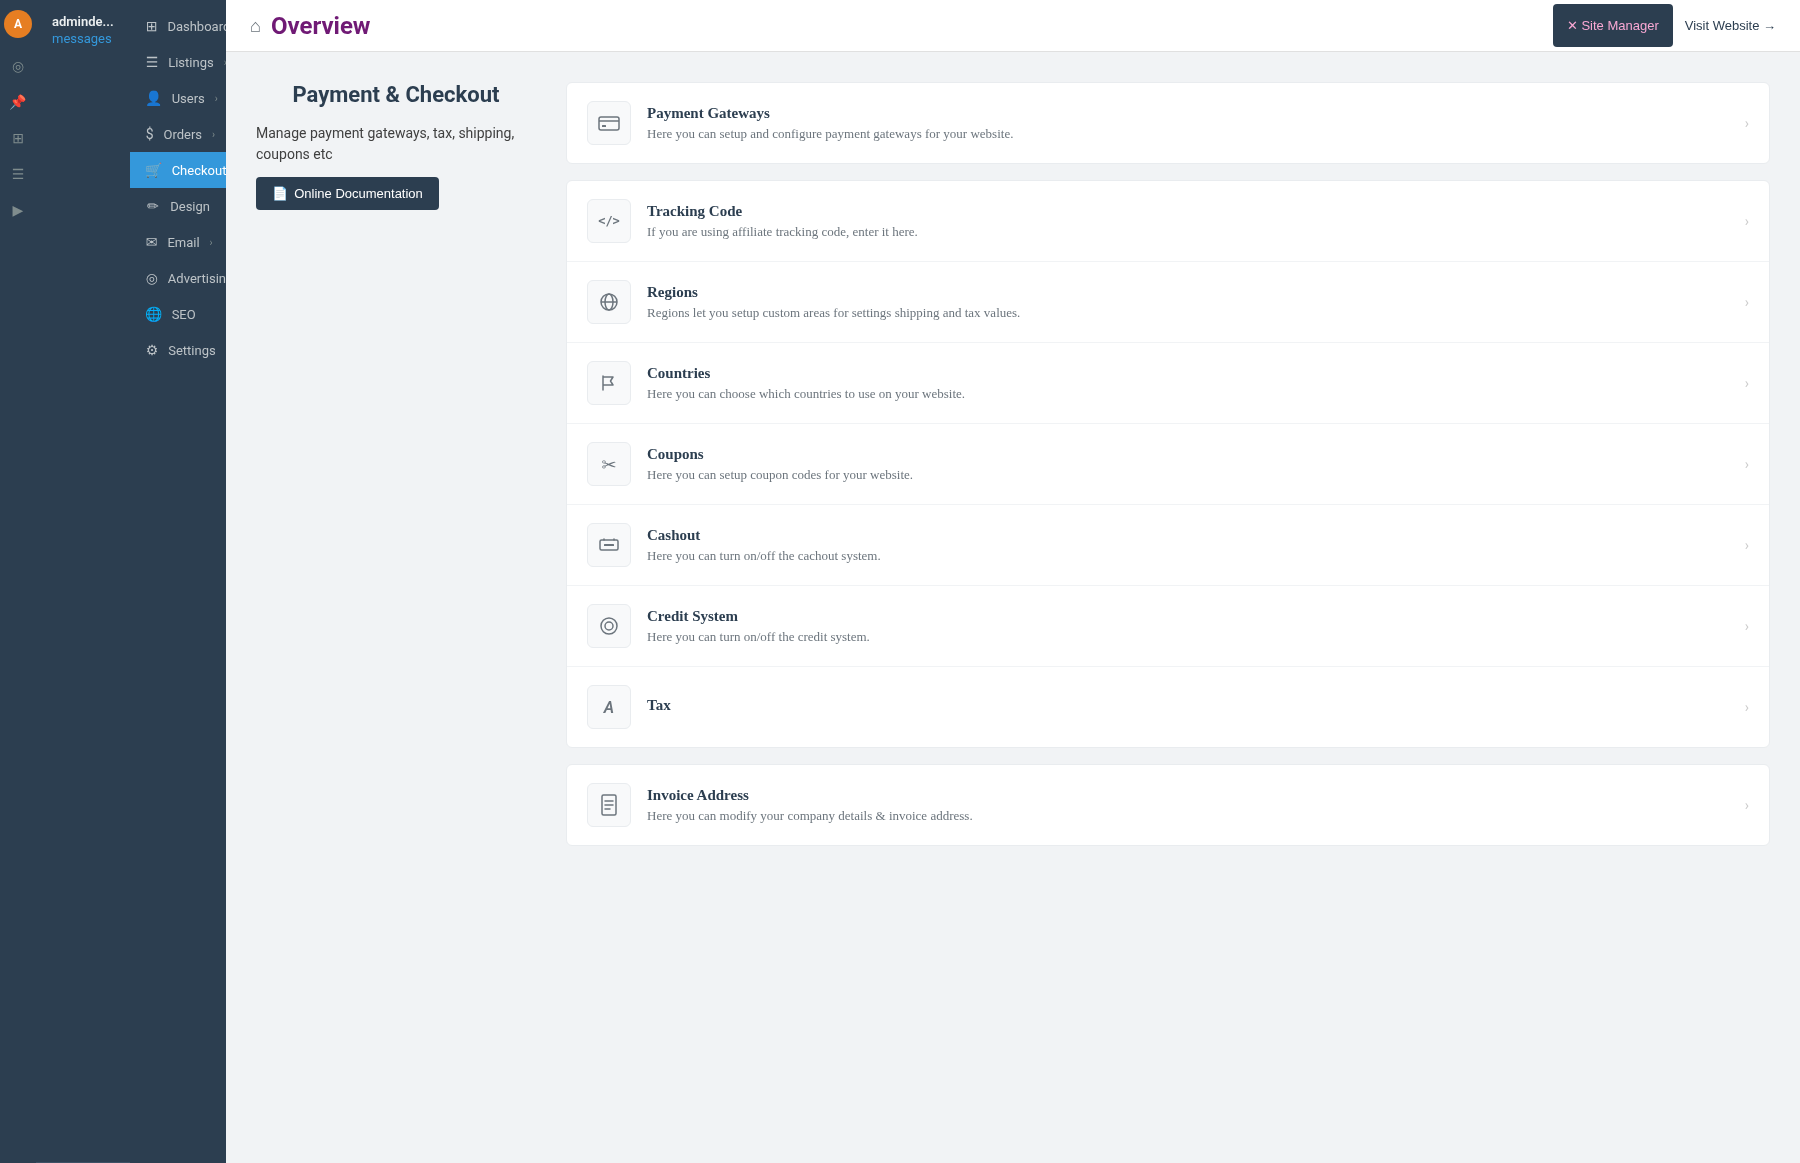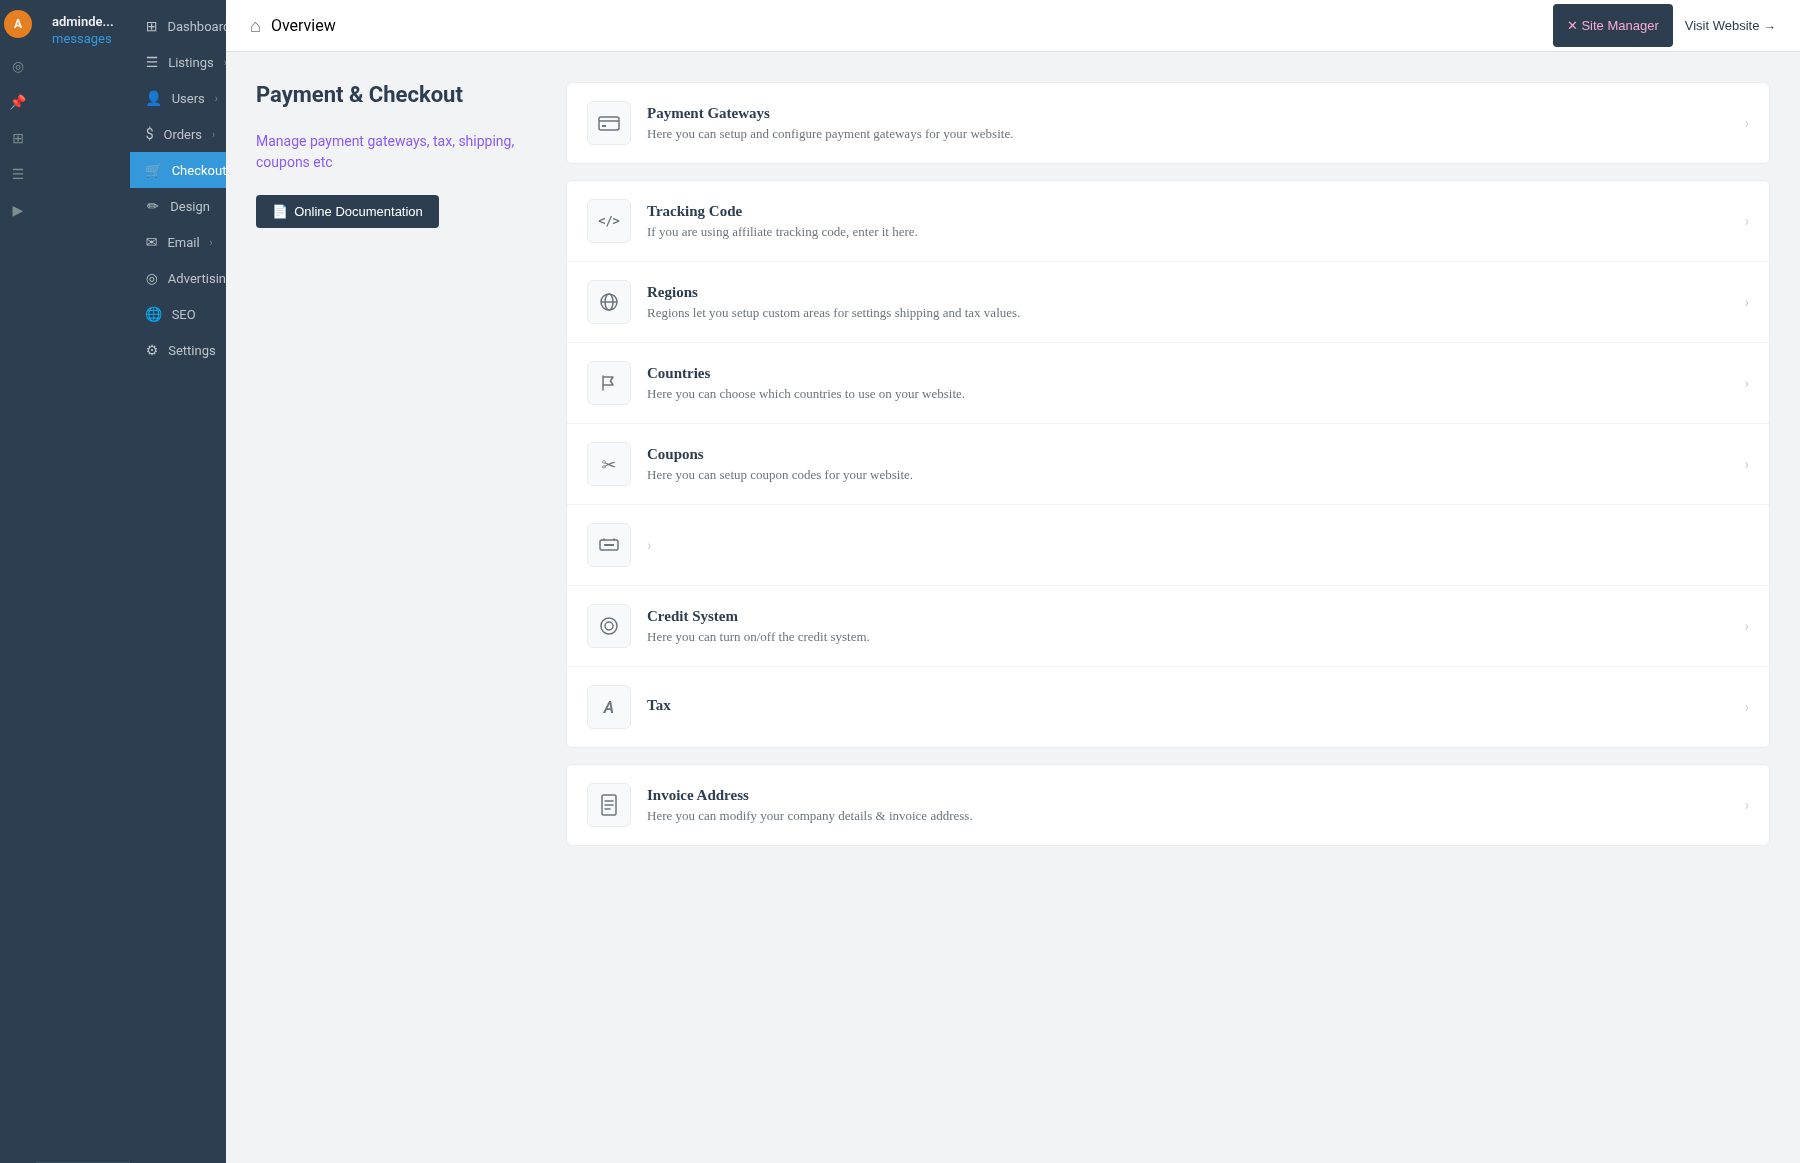--- a/index.html
+++ b/index.html
@@ -64,43 +64,43 @@
       padding: 0 24px;
       height: 52px;
       display: flex;
       align-items: center;
       justify-content: space-between;
       flex-shrink: 0;
     }
     .topbar-left {
       display: flex; align-items: center; gap: 10px;
     }
-    .topbar-title { font-size: 16px; font-weight: 400; color: #000000; }
+    .topbar-title { font-size: 24px; font-weight: 700; color: #701a75; }
     .topbar-right { display: flex; align-items: center; gap: 12px; }
     .btn-site-manager {
       background: #2c3e50; color: #f9a8d4; border: none; padding: 14px 14px; border-radius: 4px; font-size: 13px; cursor: pointer; display: flex; align-items: center; gap: 6px;
     }
     .btn-visit-website {
       background: none; border: none; color: #2c3e50; font-size: 13px; cursor: pointer; display: flex; align-items: center; gap: 4px;
     }
 
     .content-area {
       flex: 1;
       overflow-y: auto;
       padding: 30px;
       display: flex;
       gap: 30px;
     }
 
     .left-panel {
       width: 280px;
       flex-shrink: 0;
     }
-    .left-panel-title { font-size: 22px; font-weight: 700; color: #2c3e50; margin-bottom: 24px; }
-    .left-panel-desc { font-size: 14px; color: #8b5cf6; line-height: 1.5; margin-bottom: 22px; }
+    .left-panel-title { font-size: 22px; font-weight: 700; color: #2c3e50; margin-bottom: 16px; text-align: center; }
+    .left-panel-desc { font-size: 14px; color: #404040; line-height: 1.5; margin-bottom: 12px; }
     .btn-docs {
       background: #2c3e50; color: white; border: none; padding: 9px 16px; border-radius: 4px; font-size: 13px; cursor: pointer; display: flex; align-items: center; gap: 6px;
     }
 
     .right-panel {
       flex: 1;
       display: flex;
       flex-direction: column;
       gap: 16px;
     }
@@ -292,20 +292,24 @@
         </div>
 
         <div class="card-item">
           <div class="card-item-icon">
             <svg width="22" height="18" viewBox="0 0 22 18" fill="none" xmlns="http://www.w3.org/2000/svg">
               <rect x="2" y="4" width="18" height="10" rx="1.5" stroke="#6c757d" stroke-width="1.5"></rect>
               <rect x="6" y="8" width="10" height="2" rx="0.5" fill="#6c757d"></rect>
               <path d="M6 4V3M16 4V3" stroke="#6c757d" stroke-width="1.5" stroke-linecap="round"></path>
             </svg>
           </div>
+          <div class="card-item-text">
+            <div class="card-item-title">Cashout</div>
+            <div class="card-item-desc">Here you can turn on/off the cachout system.</div>
+          </div>
           <span class="card-item-arrow">›</span>
         </div>
 
         <div class="card-item">
           <div class="card-item-icon">
             <svg width="22" height="22" viewBox="0 0 22 22" fill="none" xmlns="http://www.w3.org/2000/svg">
               <circle cx="11" cy="11" r="8" stroke="#6c757d" stroke-width="1.5"></circle>
               <circle cx="11" cy="11" r="4" stroke="#6c757d" stroke-width="1.5"></circle>
             </svg>
           </div>

